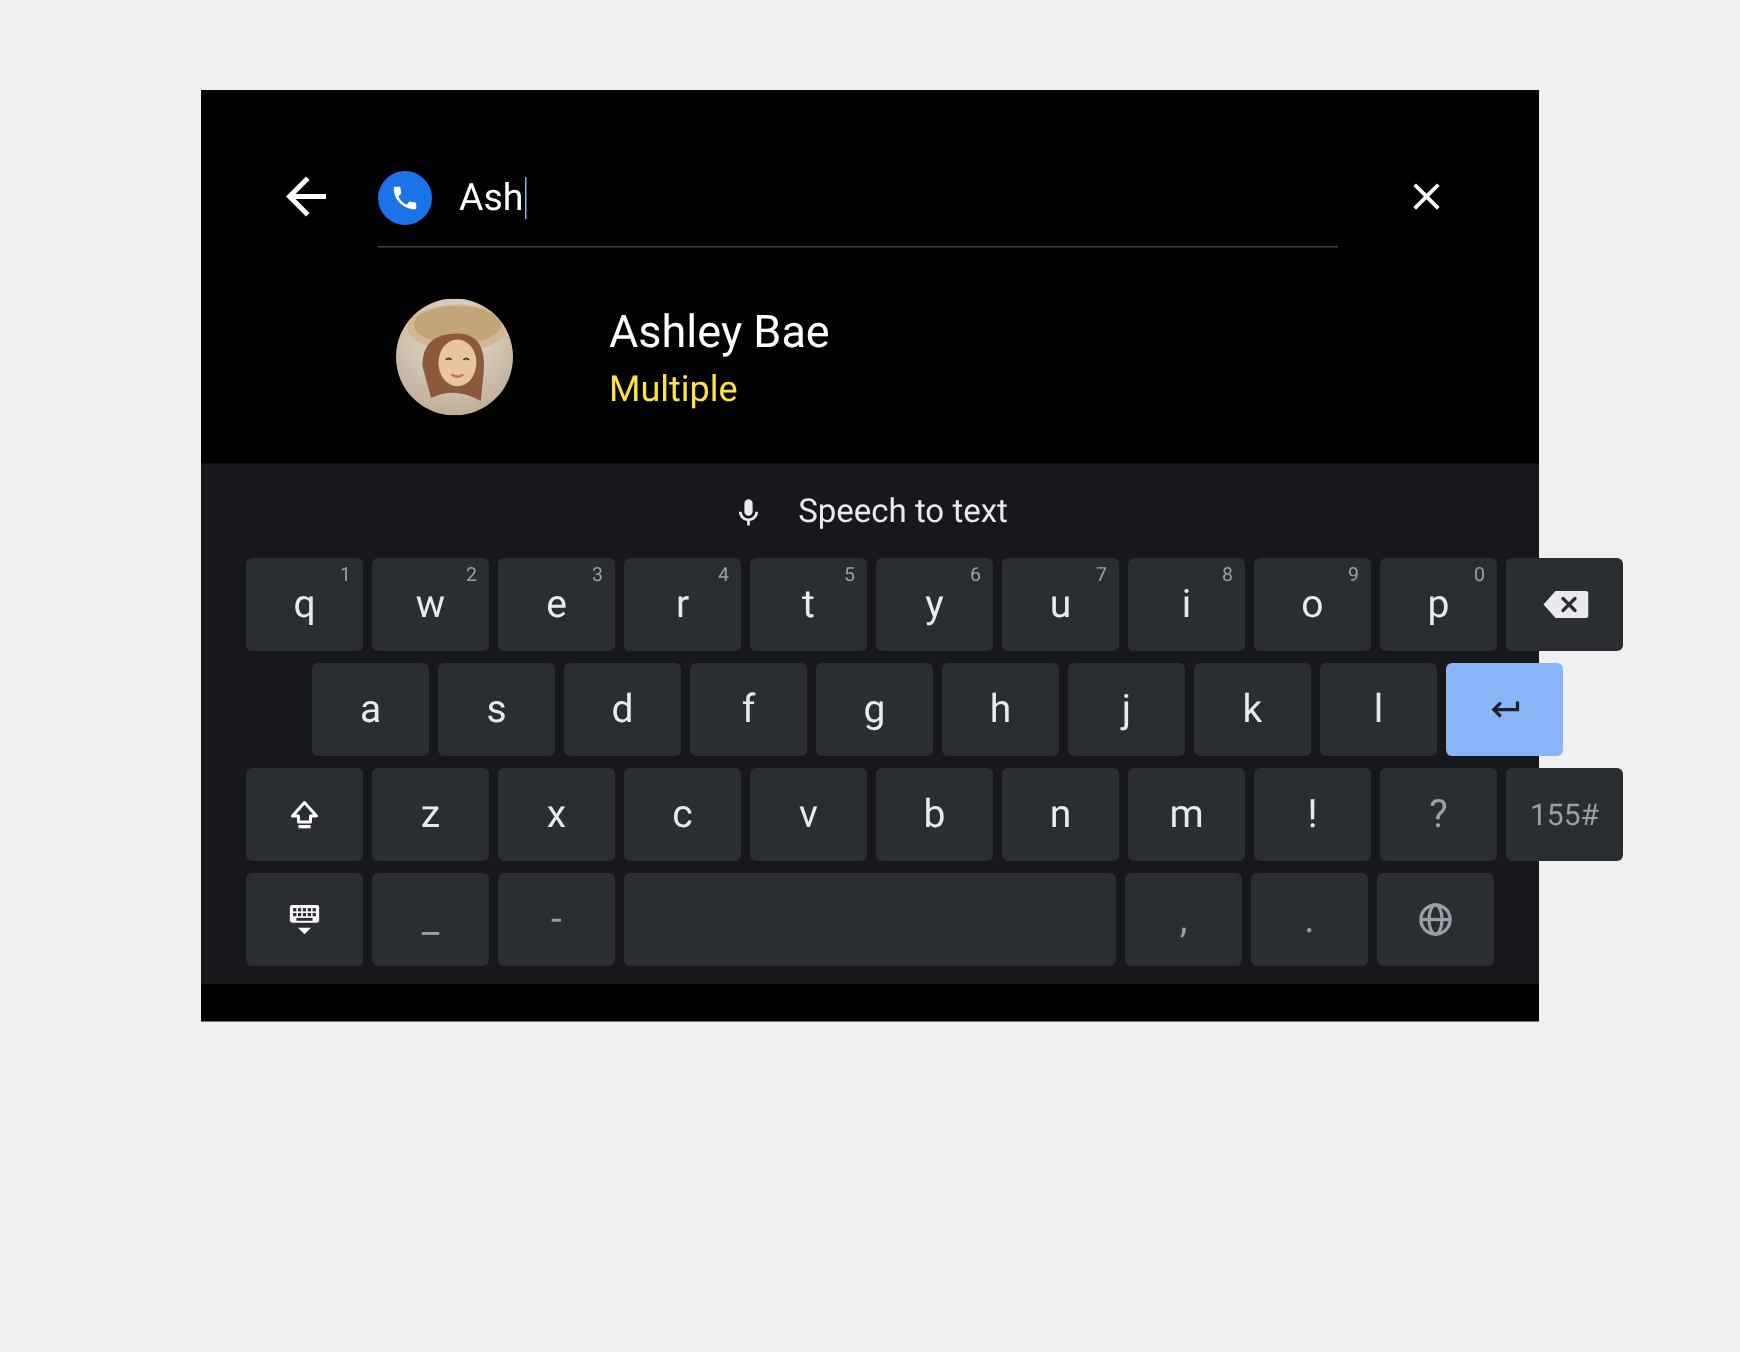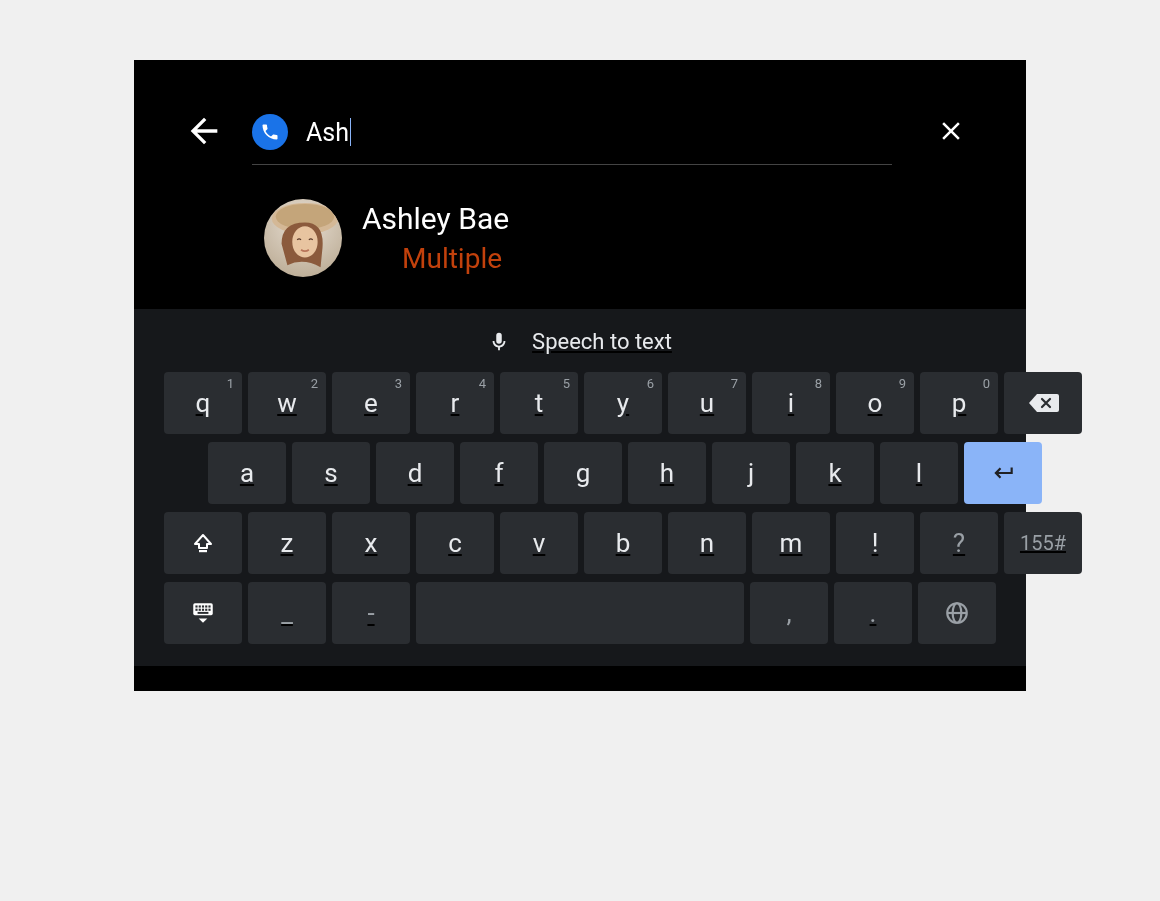--- a/index.html
+++ b/index.html
@@ -7,21 +7,20 @@
     background: #f0f0f0;
     font-family: Roboto, Arial, sans-serif;
     display: flex;
     justify-content: center;
     padding: 60px 0;
   }
   .device {
     width: 892px;
     background: #000;
     padding-bottom: 25px;
-    text-decoration: underline;
   }
   .search-bar {
     display: flex;
     align-items: center;
     padding: 40px 60px 14px 50px;
     gap: 28px;
   }
   .back-arrow {
     flex: 0 0 auto;
   }
@@ -58,35 +57,35 @@
   .clear-btn {
     flex: 0 0 auto;
     margin-left: 16px;
   }
   .clear-btn svg { width: 30px; height: 30px; fill: #fff; }
 
   .result {
     display: flex;
     align-items: center;
     padding: 20px 49px 32px 130px;
-    gap: 20px;
+    gap: 64px;
   }
   .avatar {
     width: 78px; height: 78px;
     border-radius: 50%;
     overflow: hidden;
     flex: 0 0 auto;
   }
   .avatar svg { width: 100%; height: 100%; display: block; }
   .result-text .name { color: #fff; font-size: 30px; font-weight: 400; }
-  .result-text .sub  { color: #c2410c; font-size: 28px; margin-top: 6px; margin-left: 40px; }
+  .result-text .sub  { color: #fde047; font-size: 24px; margin-top: 6px; }
 
   .keyboard {
     background: #16181b;
-    padding: 16px 30px 14px;
+    padding: 16px 30px 4px;
   }
   .speech-row {
     display: flex;
     justify-content: center;
     align-items: center;
     gap: 22px;
     color: #e8eaed;
     font-size: 22px;
     padding: 4px 0 18px;
   }

